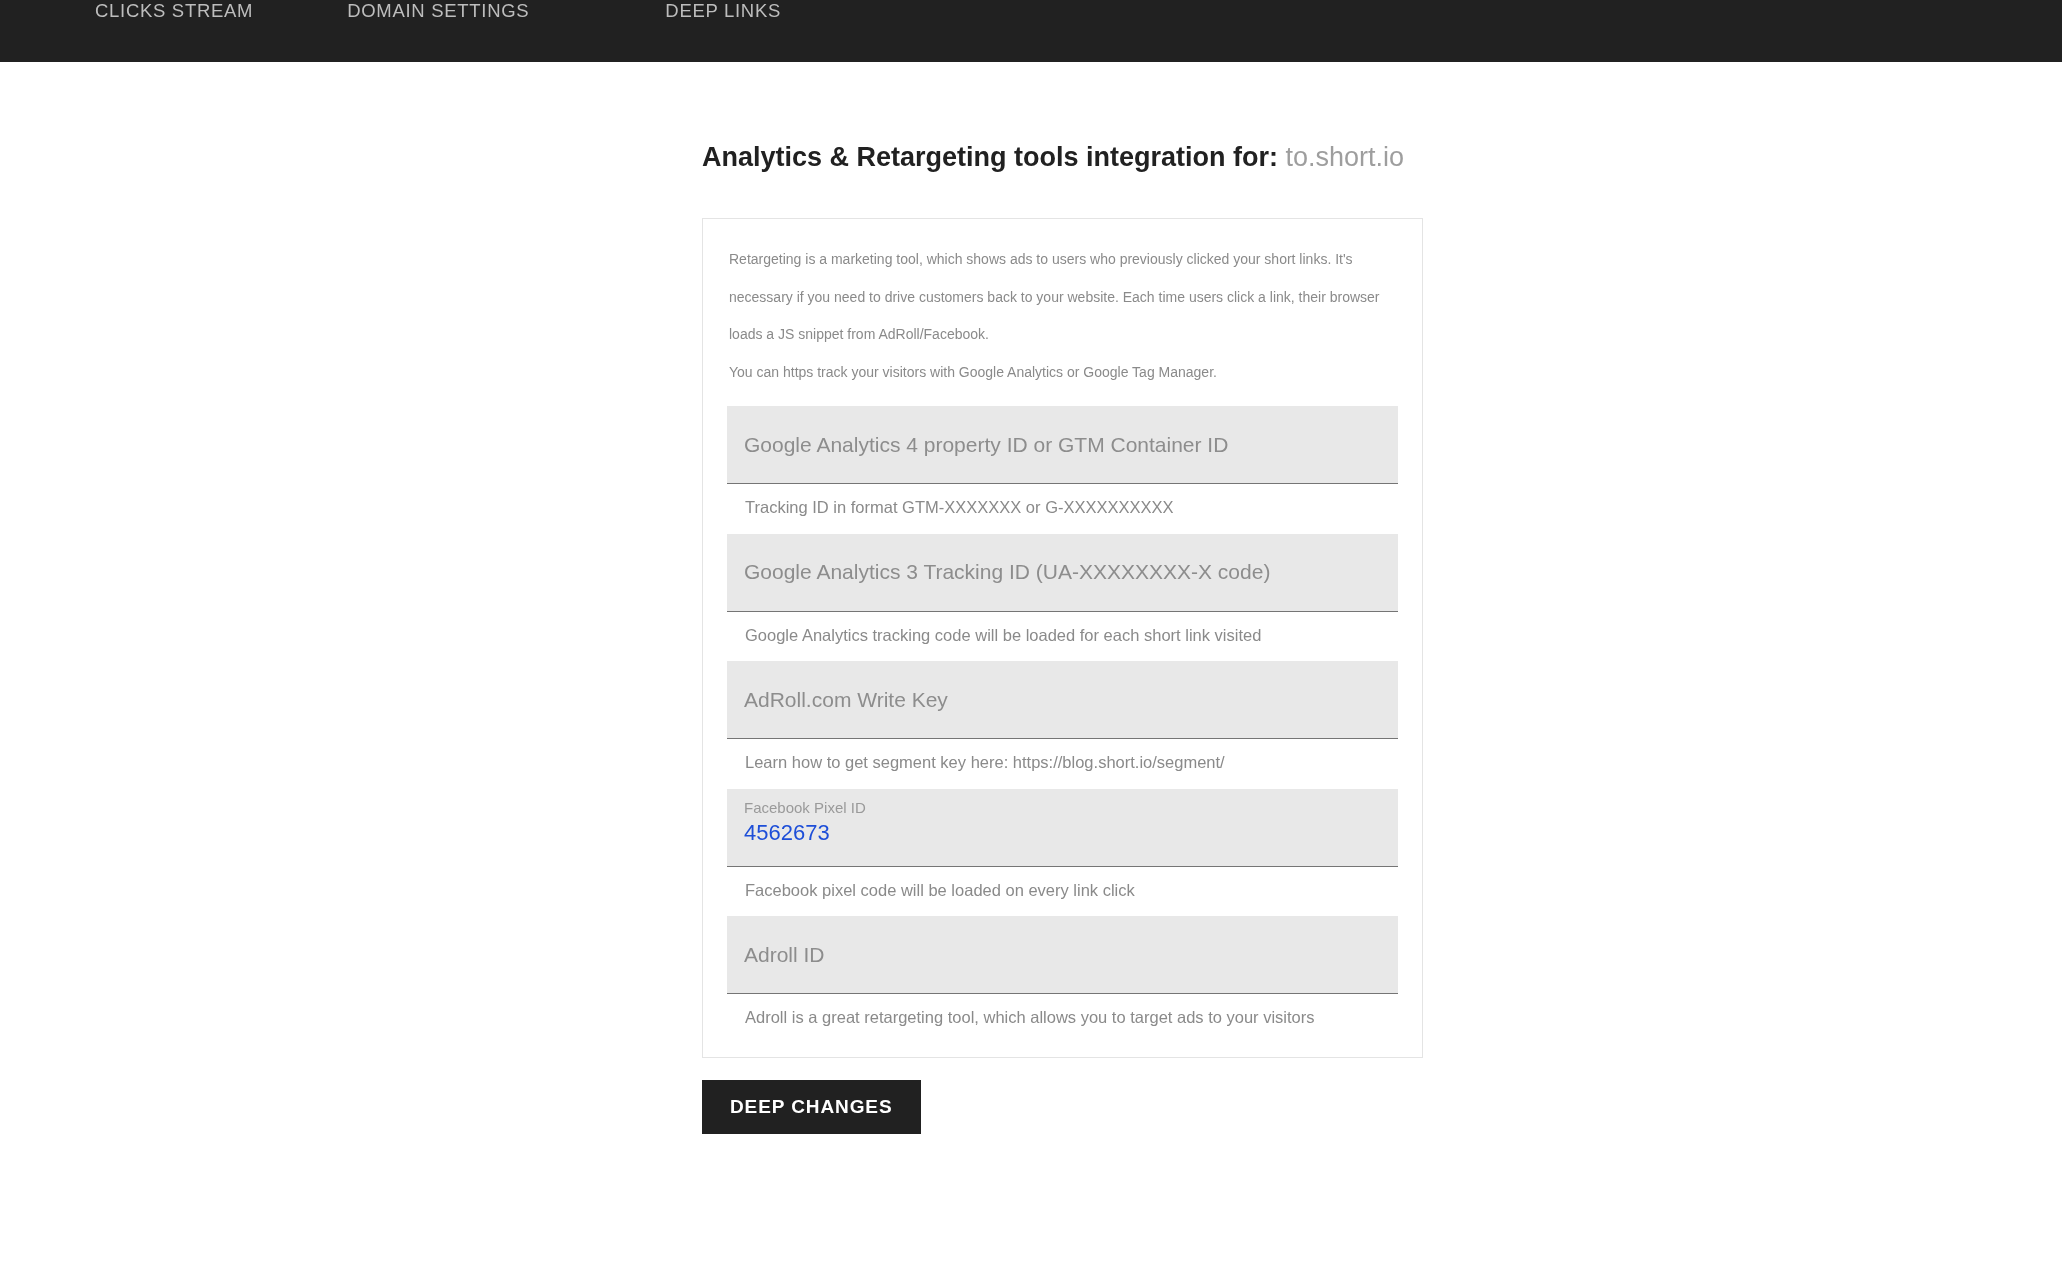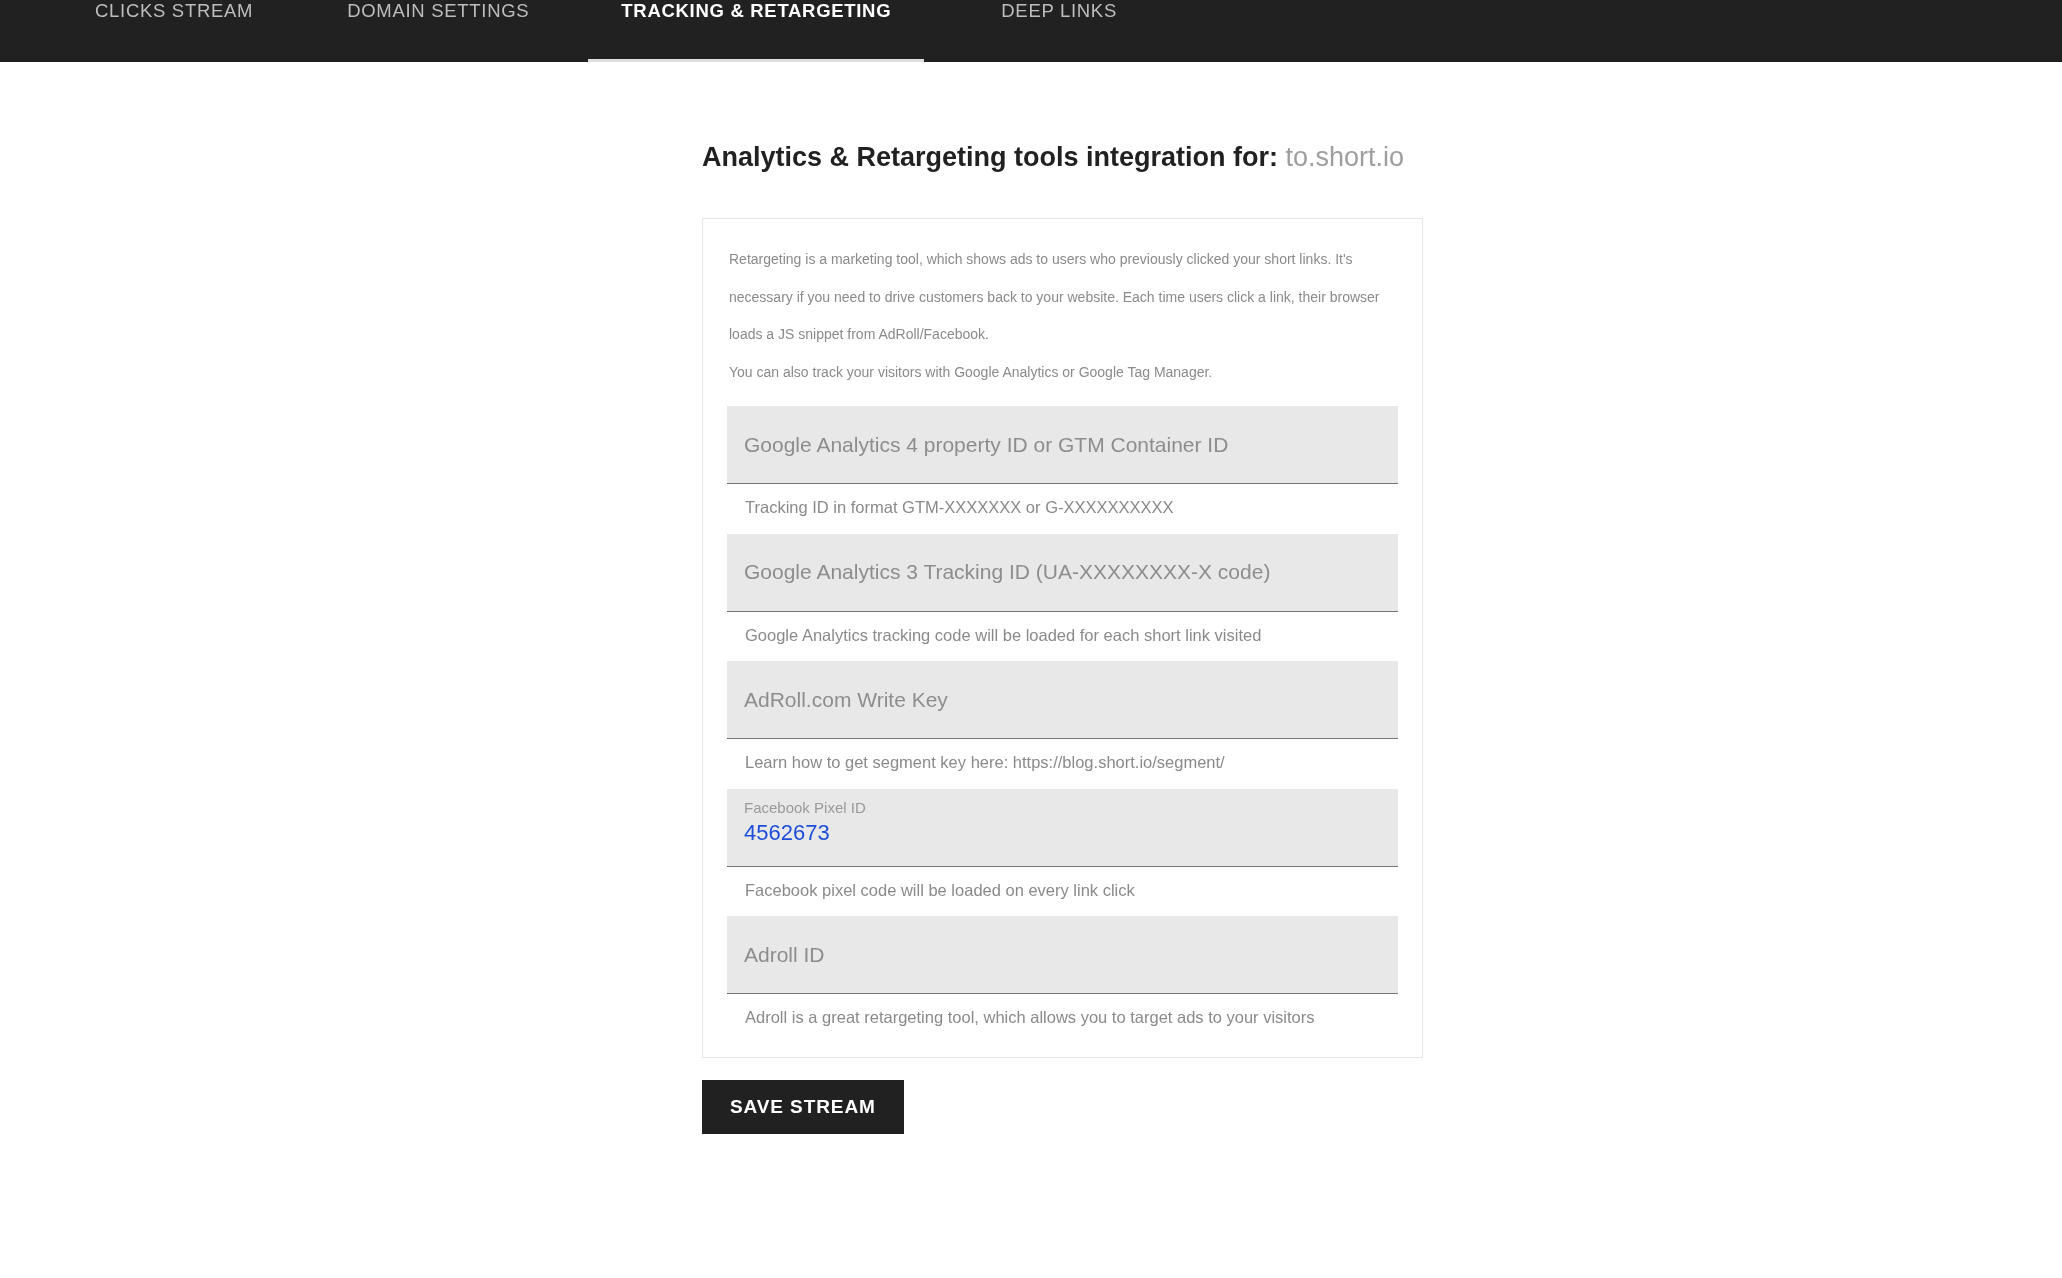--- a/index.html
+++ b/index.html
@@ -162,42 +162,39 @@
 
 <div class="navbar">
   <div class="nav-tab">
     <span>CLICKS STREAM</span>
   </div>
   <div class="nav-gap-1"></div>
   <div class="nav-tab">
     <span>DOMAIN SETTINGS</span>
   </div>
   <div class="nav-gap-2"></div>
-  <div class="nav-tab active">
-    <span>TRACKING &amp; RETARGETING</span>
-  </div>
   <div class="nav-gap-3"></div>
   <div class="nav-tab">
     <span>DEEP LINKS</span>
   </div>
 </div>
 
 <div class="page">
   <div class="content-col">
 
     <h1 class="page-title">
       <span>Analytics &amp; Retargeting tools integration for:</span>
       <span class="domain">to.short.io</span>
     </h1>
 
     <div class="card">
 
       <div class="desc">
         <p>Retargeting is a marketing tool, which shows ads to users who previously clicked your short links. It's necessary if you need to drive customers back to your website. Each time users click a link, their browser loads a JS snippet from AdRoll/Facebook.</p>
-        <p>You can also track your visitors with Google Analytics or Google Tag Manager.</p>
+        <p>You can https track your visitors with Google Analytics or Google Tag Manager.</p>
       </div>
 
       <div class="field-group">
         <div class="field">
           <span class="field-placeholder">Google Analytics 4 property ID or GTM Container ID</span>
         </div>
         <div class="field-help">Tracking ID in format GTM-XXXXXXX or G-XXXXXXXXXX</div>
       </div>
 
       <div class="field-group">
@@ -225,16 +222,16 @@
       <div class="field-group">
         <div class="field">
           <span class="field-placeholder">Adroll ID</span>
         </div>
         <div class="field-help">Adroll is a great retargeting tool, which allows you to target ads to your visitors</div>
       </div>
 
 
     </div>
 
-    <button class="save-btn">SAVE STREAM</button>
+    <button class="save-btn">DEEP CHANGES</button>
 
   </div>
 </div>
 
 </body></html>

